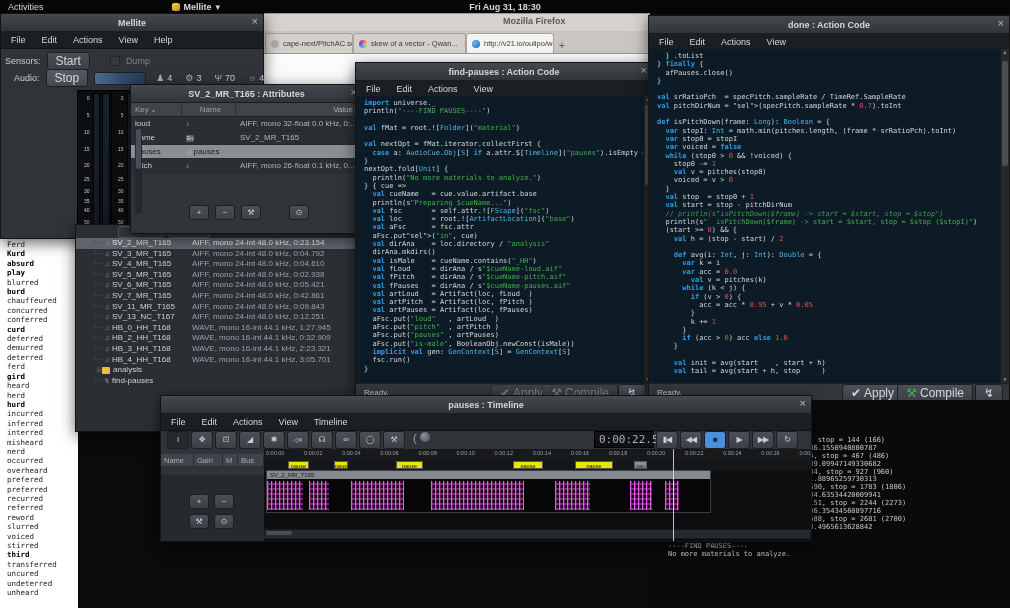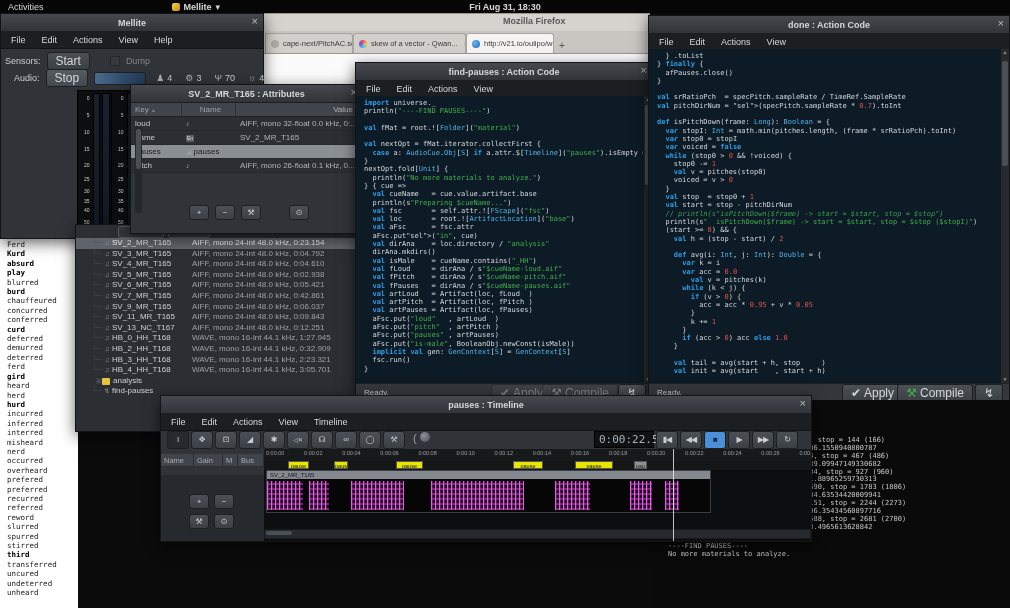--- a/index.html
+++ b/index.html
@@ -160,21 +160,21 @@
     <div class="word">misheard</div>
     <div class="word">nerd</div>
     <div class="word">occurred</div>
     <div class="word">overheard</div>
     <div class="word">prefered</div>
     <div class="word">preferred</div>
     <div class="word">recurred</div>
     <div class="word">referred</div>
     <div class="word">reword</div>
     <div class="word">slurred</div>
-    <div class="word">spurred</div>
+    <div class="word">voiced</div>
     <div class="word">stirred</div>
     <div class="word b">third</div>
     <div class="word">transferred</div>
     <div class="word">uncured</div>
     <div class="word">undeterred</div>
     <div class="word">unheard</div>
   </div>
 
 <div class="win" id="mellite-win" style="left:0;top:13px;width:262px;height:224px;z-index:5">
   <div class="titlebar">
@@ -292,26 +292,20 @@
         <span class="tline">└─</span>
         <span class="ticon">♫</span>
         <span class="nm">SV_6_MR_T165</span>
         <span class="vl">AIFF, mono 24-int 48.0 kHz, 0:05.421</span>
       </div>
       <div class="trow">
         <span class="tline">└─</span>
         <span class="ticon">♫</span>
         <span class="nm">SV_7_MR_T165</span>
         <span class="vl">AIFF, mono 24-int 48.0 kHz, 0:42.861</span>
-      </div>
-      <div class="trow">
-        <span class="tline">└─</span>
-        <span class="ticon">♫</span>
-        <span class="nm">SV_9_MR_T165</span>
-        <span class="vl">AIFF, mono 24-int 48.0 kHz, 0:06.037</span>
       </div>
       <div class="trow">
         <span class="tline">└─</span>
         <span class="ticon">♫</span>
         <span class="nm">SV_11_MR_T165</span>
         <span class="vl">AIFF, mono 24-int 48.0 kHz, 0:09.843</span>
       </div>
       <div class="trow">
         <span class="tline">└─</span>
         <span class="ticon">♫</span>
@@ -507,22 +501,22 @@
       <div class="cl">        <span class="k">val</span> v = pitches(k)</div>
       <div class="cl">      <span class="k">while</span> (k &lt; j) {</div>
       <div class="cl">        <span class="k">if</span> (v &gt; <span class="n">0</span>) {</div>
       <div class="cl">          acc = acc * <span class="n">0.95</span> + v * <span class="n">0.05</span></div>
       <div class="cl">        }</div>
       <div class="cl">        k += <span class="n">1</span></div>
       <div class="cl">      }</div>
       <div class="cl">      <span class="k">if</span> (acc &gt; <span class="n">0</span>) acc <span class="k">else</span> <span class="n">1.0</span></div>
       <div class="cl">    }</div>
       <div class="cl">&nbsp;</div>
+      <div class="cl">    <span class="k">val</span> init = avg(start    , start + h)</div>
       <div class="cl">    <span class="k">val</span> tail = avg(start + h, stop     )</div>
-      <div class="cl">    <span class="k">val</span> init = avg(start    , start + h)</div>
     </div>
   <div class="vscroll" style="right:0;top:33px;height:334px">
     <div class="sarrow" style="top:0">▲</div>
     <div class="vthumb" style="top:12px;height:105px"></div>
     <div class="sarrow" style="bottom:0">▼</div>
   </div>
   <div class="statusbar">
     <span>Ready.</span>
     <span style="position:absolute;right:106px" class="btn">
         <span>✔</span>

